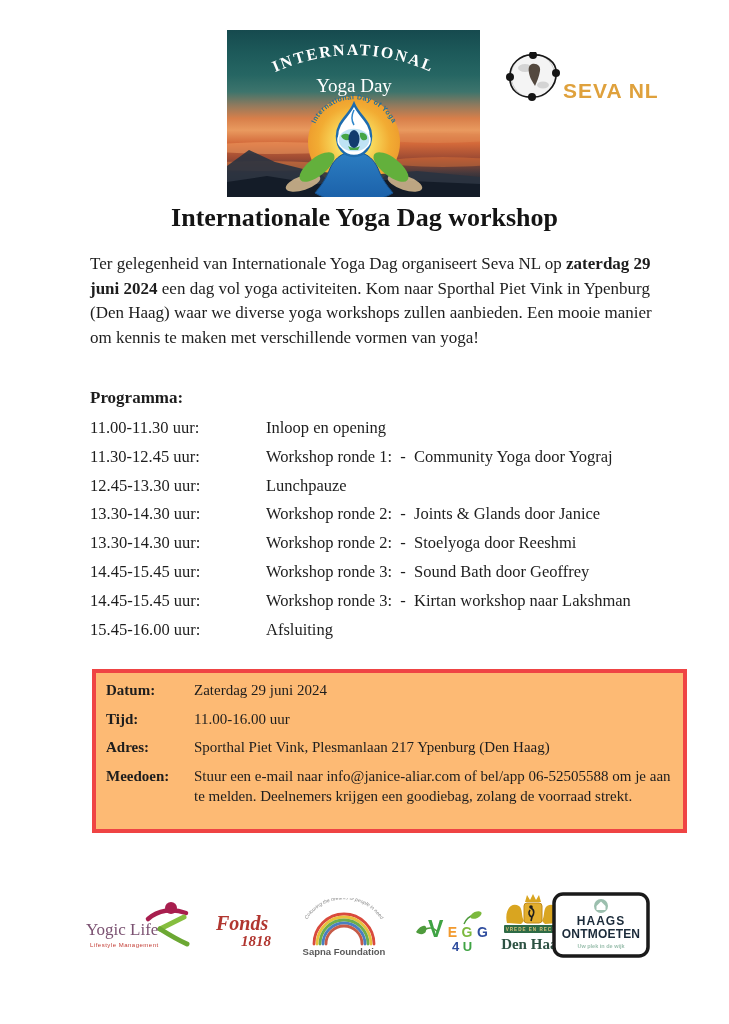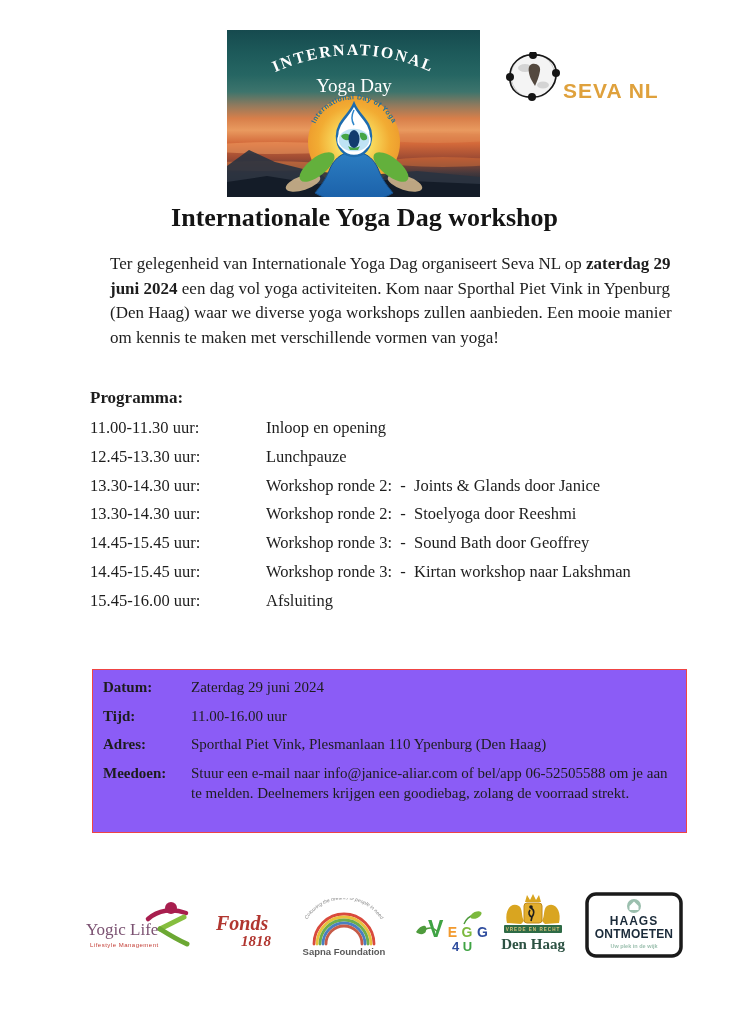--- a/index.html
+++ b/index.html
@@ -20,47 +20,47 @@
   }
   .yoga-banner svg { position:absolute; left:0; top:0; }
   .seva-logo { position:absolute; left:503px; top:52px; width:172px; height:70px; }
   
   .doc-title {
     position:absolute; left:0; top:203px; width:100%;
     text-align:center; font-size:26px; font-weight:bold; color:#141414;
   }
   .intro {
     position:absolute; left:90px; top:252px; width:566px;
-    font-size:17px; line-height:24.6px; color:#1d1d1d;margin-left:20px;
+    font-size:17px; line-height:24.6px; color:#1d1d1d;
   }
   
   .prog-heading {
     position:absolute; left:90px; top:388px;
     font-size:17px; font-weight:bold;
   }
   .program { position:absolute; left:90px; top:418px; width:600px; }
   .prog-row { display:flex; height:28.8px; align-items:flex-start; font-size:16.5px;gap:44px; }
   .prog-time { width:132px; flex:none; }
   .prog-activity { white-space:pre; }
   
   .details-box {
     position:absolute; left:92px; top:669px; width:595px; height:164px;
-    background:#8b5cf6; border:1px solid #ef4444; padding:7px 12px 0 10px;
+    background:#fdba74; border:4px solid #ef4444; padding:7px 12px 0 10px;
   }
   .det-row { display:flex; min-height:28.5px; font-size:15px; line-height:20.5px; }
   .det-label { width:88px; flex:none; font-weight:bold; }
   .det-value { flex:1; }
   
   .sponsor { position:absolute; }
   .sp-yogic   { left:86px;  top:897px; width:108px; height:58px; }
   .sp-fonds   { left:214px; top:908px; width:72px;  height:48px; }
   .sp-sapna   { left:292px; top:898px; width:104px; height:60px; }
   .sp-veggie  { left:414px; top:906px; width:76px;  height:50px; }
   .sp-denhaag { left:497px; top:891px; width:72px;  height:66px; }
-  .sp-haags   { left:585px; top:892px; width:92px;  height:66px;text-align:center; }
+  .sp-haags   { left:552px; top:892px; width:92px;  height:66px;text-align:center; }
   svg text { font-family:"Liberation Sans", sans-serif; }
   svg .serif { font-family:"Liberation Serif", serif; }
 </style>
 </head>
 <body>
 
 <div class="page">
 
   <div class="yoga-banner">
     <svg width="253" height="167" viewBox="0 0 253 167">
@@ -131,20 +131,24 @@
 
   <p class="intro"><span>Ter gelegenheid van Internationale Yoga Dag organiseert Seva NL op </span><b>zaterdag 29 juni 2024</b><span> een dag vol yoga activiteiten. Kom naar Sporthal Piet Vink in Ypenburg (Den Haag) waar we diverse yoga workshops zullen aanbieden. Een mooie manier om kennis te maken met verschillende vormen van yoga!</span></p>
 
   <div class="prog-heading">Programma:</div>
   <div class="program">
     <div class="prog-row">
       <span class="prog-time">11.00-11.30 uur:</span>
       <span class="prog-activity">Inloop en opening</span>
     </div>
     <div class="prog-row">
+      <span class="prog-time">11.30-12.45 uur:</span>
+      <span class="prog-activity">Workshop ronde 1:  -  Community Yoga door Yograj</span>
+    </div>
+    <div class="prog-row">
       <span class="prog-time">12.45-13.30 uur:</span>
       <span class="prog-activity">Lunchpauze</span>
     </div>
     <div class="prog-row">
       <span class="prog-time">13.30-14.30 uur:</span>
       <span class="prog-activity">Workshop ronde 2:  -  Joints &amp; Glands door Janice</span>
     </div>
     <div class="prog-row">
       <span class="prog-time">13.30-14.30 uur:</span>
       <span class="prog-activity">Workshop ronde 2:  -  Stoelyoga door Reeshmi</span>
@@ -167,21 +171,21 @@
     <div class="det-row">
       <span class="det-label">Datum:</span>
       <span class="det-value">Zaterdag 29 juni 2024</span>
     </div>
     <div class="det-row">
       <span class="det-label">Tijd:</span>
       <span class="det-value">11.00-16.00 uur</span>
     </div>
     <div class="det-row">
       <span class="det-label">Adres:</span>
-      <span class="det-value">Sporthal Piet Vink, Plesmanlaan 110 Ypenburg (Den Haag)</span>
+      <span class="det-value">Sporthal Piet Vink, Plesmanlaan 217 Ypenburg (Den Haag)</span>
     </div>
     <div class="det-row">
       <span class="det-label">Meedoen:</span>
       <span class="det-value">Stuur een e-mail naar info@janice-aliar.com of bel/app 06-52505588 om je aan te melden. Deelnemers krijgen een goodiebag, zolang de voorraad strekt.</span>
     </div>
   </div>
 
   <div class="sponsor sp-yogic">
     <svg width="108" height="58" viewBox="0 0 108 58">
       <circle cx="85" cy="11" r="6" fill="#A81E4E"></circle>

